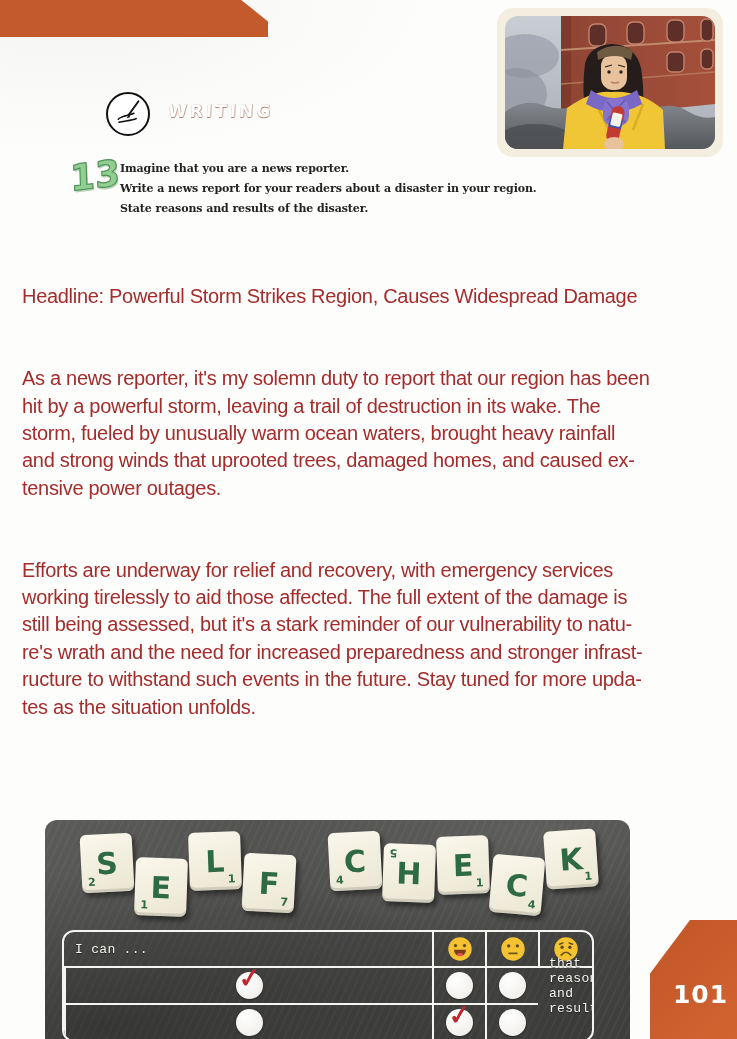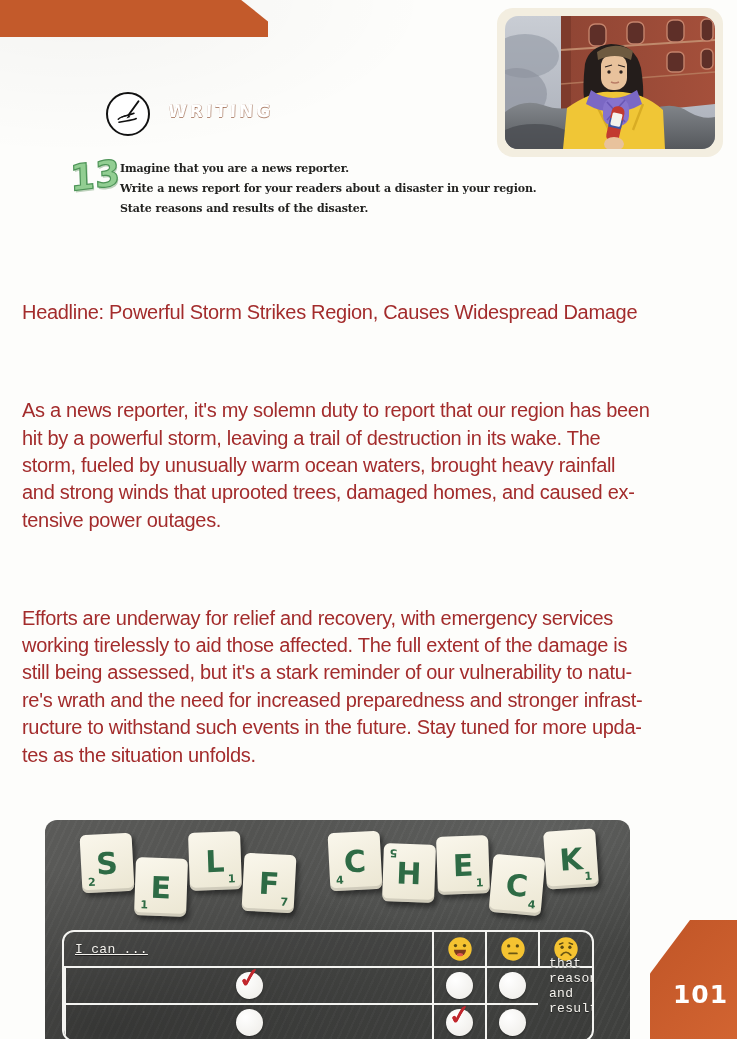--- a/index.html
+++ b/index.html
@@ -56,21 +56,21 @@
     border-radius:13px; overflow:hidden;
   }
   .photo-inner svg{display:block;}
 
   
   .report{
     position:absolute; left:22px; top:256px; width:702px;
     color:#A32C2C; font-size:20px; line-height:27.4px;
     letter-spacing:-0.3px; white-space:pre-line;
   }
-  .report p{margin:16px 0 27px 0;}
+  .report p{margin:0 0 27px 0;}
 
   
   .board{
     position:absolute; left:45px; top:820px; width:585px; height:219px;
     border-radius:12px 12px 0 0; overflow:hidden;
     background:
       radial-gradient(ellipse at 88% 6%, rgba(255,255,255,.12), transparent 42%),
       radial-gradient(ellipse at 10% 95%, rgba(0,0,0,.28), transparent 55%),
       repeating-linear-gradient(115deg, rgba(255,255,255,.03) 0 2px, transparent 2px 7px),
       linear-gradient(135deg,#5B5B59,#4A4B49 60%,#3E3F3D);
@@ -108,21 +108,21 @@
     display:grid; grid-template-columns:368px 53px 53px 54px;
     grid-template-rows:34px 37px 37px;
     border:2px solid #F4F4F1; border-radius:12px; overflow:hidden;
     background:rgba(0,0,0,.07);
   }
   .sc-cell{
     display:flex; align-items:center;
     border-left:2px solid #F4F4F1; border-top:2px solid #F4F4F1;
   }
   .sc-cell.c0{border-left:none;}
-  .sc-cell.r0{border-top:none;text-decoration:underline;}
+  .sc-cell.r0{border-top:none;}
   .sc-cell.lbl{
     padding-left:11px; color:#F5F3EE;
     font-family:"Liberation Mono", monospace; font-size:13px; letter-spacing:.3px;
     text-shadow:0 1px 1px rgba(0,0,0,.5);
   }
   .sc-cell.mid{justify-content:center;}
   .circle{
     position:relative; width:27px; height:27px; border-radius:50%;
     background:radial-gradient(circle at 35% 30%, #FFFFFF, #EDEBE6);
     box-shadow:0 1px 2px rgba(0,0,0,.35);

